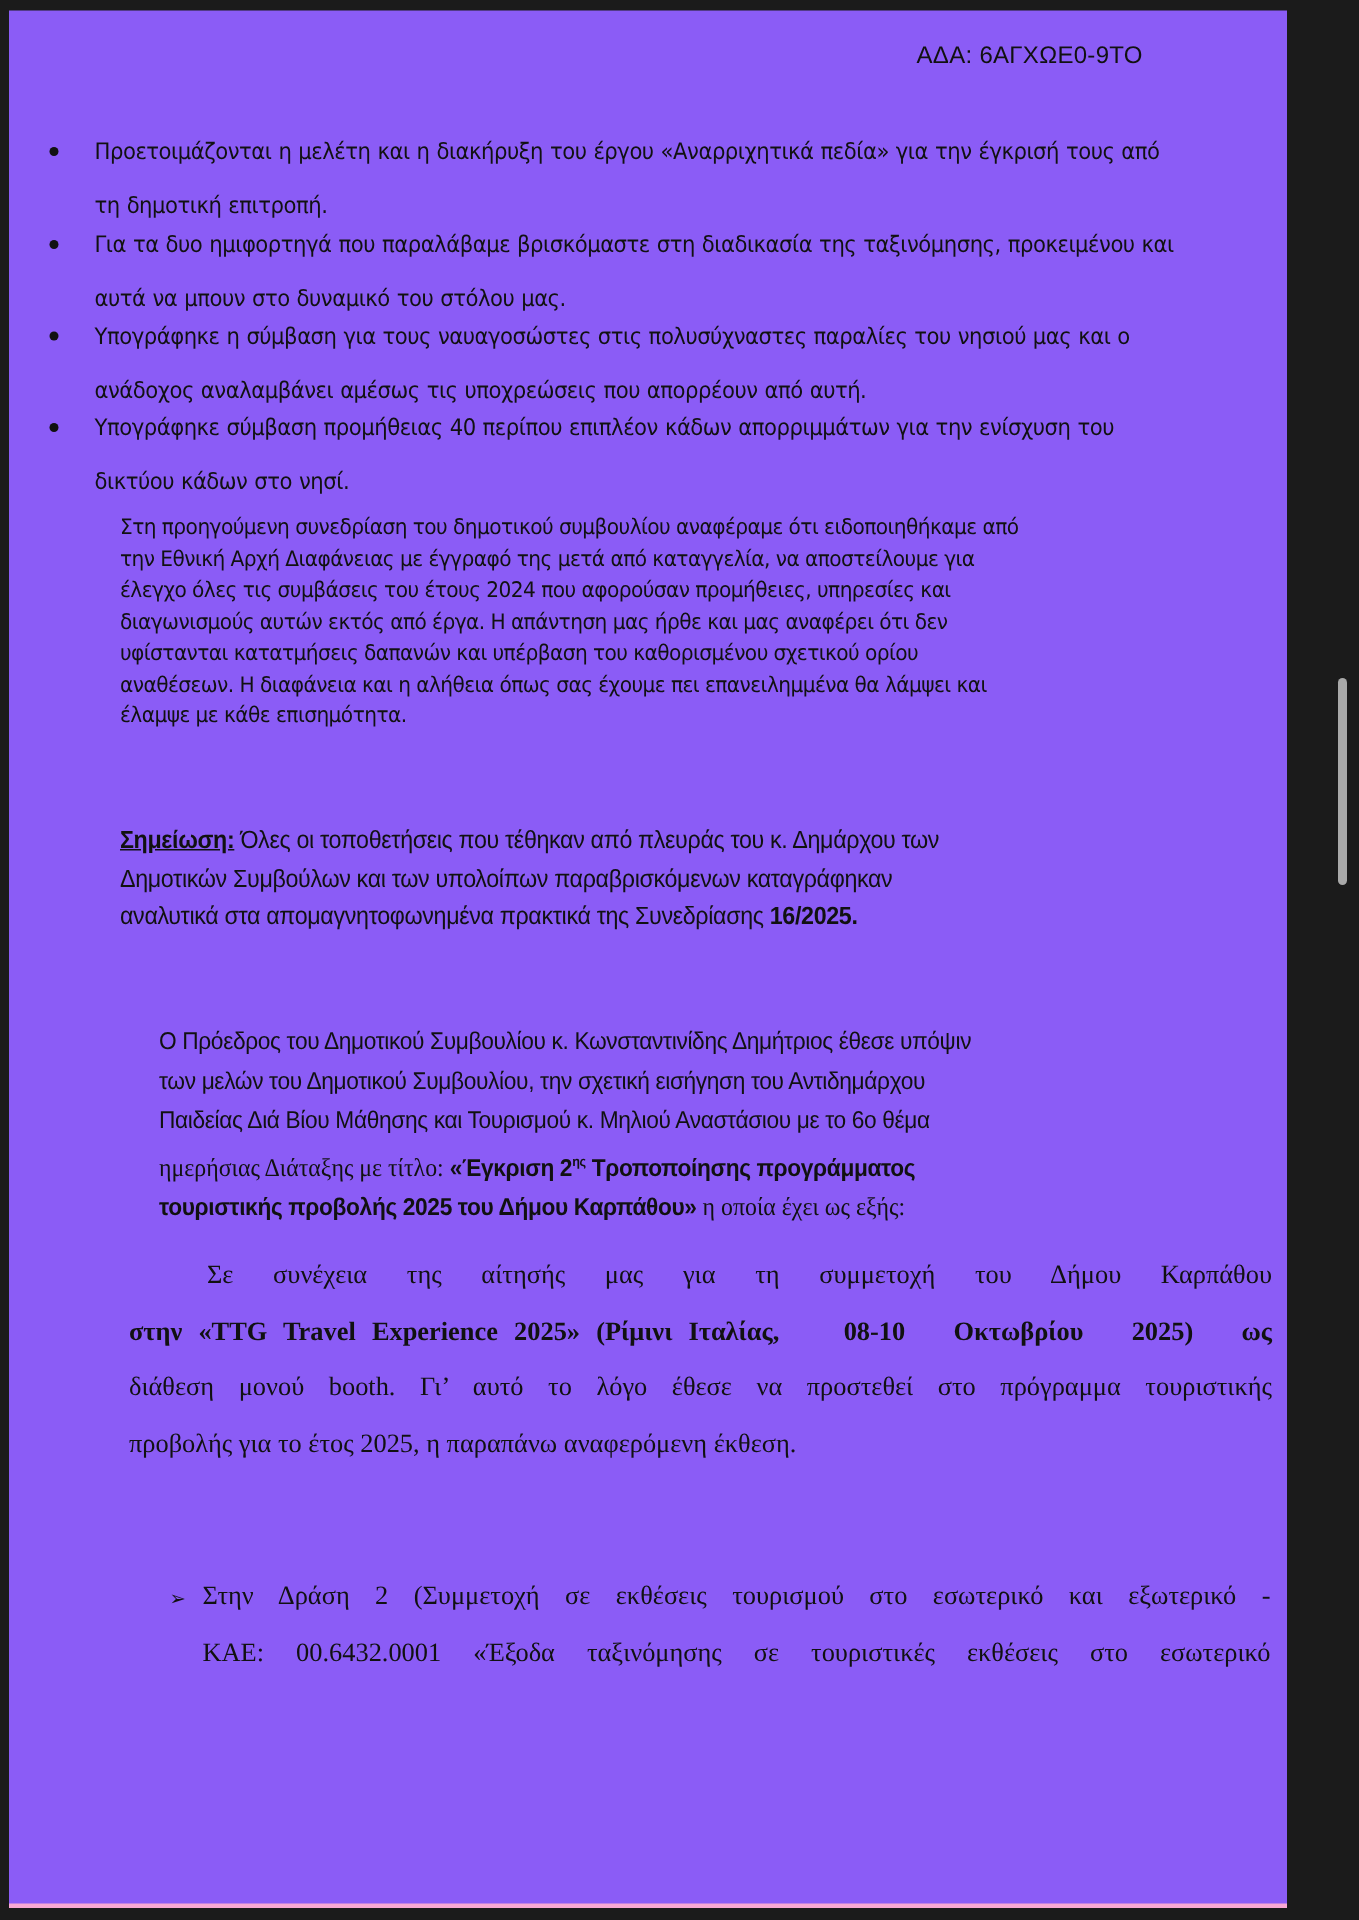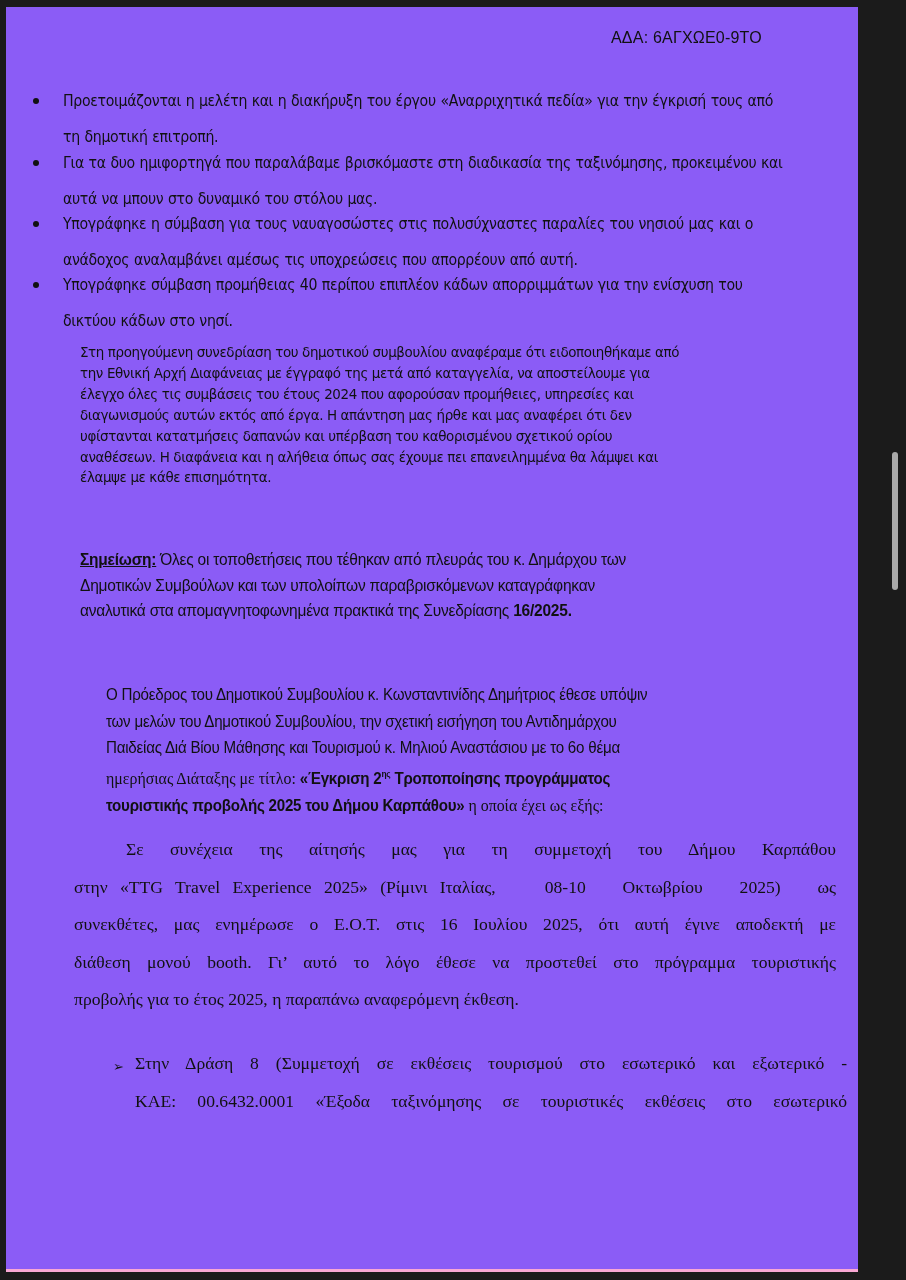--- a/index.html
+++ b/index.html
@@ -110,31 +110,30 @@
   </div>
 
   <div class="abs cal" style="left:100px; top:674px;">
     <div>Ο Πρόεδρος του Δημοτικού Συμβουλίου κ. Κωνσταντινίδης Δημήτριος έθεσε υπόψιν</div>
     <div>των μελών του Δημοτικού Συμβουλίου, την σχετική εισήγηση του Αντιδημάρχου</div>
     <div>Παιδείας Διά Βίου Μάθησης και Τουρισμού κ. Μηλιού Αναστάσιου με το 6ο θέμα</div>
     <div><span class="serif-inline">ημερήσιας Διάταξης με τίτλο: </span><b><span>«Έγκριση 2</span><sup>ης</sup><span> Τροποποίησης προγράμματος</span></b></div>
     <div><b>τουριστικής προβολής 2025 του Δήμου Καρπάθου»</b><span class="serif-inline"> η οποία έχει ως εξής:</span></div>
   </div>
 
-  <div class="abs tms" style="left:68px; top:824px; width:762px;">
+  <div class="abs tms" style="left:80px; top:824px; width:762px;">
     <div style="padding-left:52px;">
         <span class="just">Σε συνέχεια της αίτησής μας για τη συμμετοχή του Δήμου Καρπάθου</span>
       </div>
-    <span class="just" style="white-space:pre;">στην «TTG Travel Experience 2025» (Ρίμινι Ιταλίας,    08-10   Οκτωβρίου   2025)   ως</span>
-    <span class="just">συνεκθέτες,  μας ενημέρωσε ο Ε.Ο.Τ. στις 16 Ιουλίου 2025, ότι αυτή έγινε αποδεκτή με</span>
+    <span class="just" style="white-space:pre;font-weight:bold;">στην «TTG Travel Experience 2025» (Ρίμινι Ιταλίας,    08-10   Οκτωβρίου   2025)   ως</span>
     <span class="just">διάθεση μονού booth. Γι’ αυτό το λόγο έθεσε να προστεθεί στο πρόγραμμα τουριστικής</span>
     <span>προβολής για το έτος 2025, η παραπάνω αναφερόμενη έκθεση.</span>
   </div>
 
   <span class="arrow-icon">➢</span>
   <div class="abs tms" style="left:129px; top:1038px; width:712px;">
-    <span class="just">Στην Δράση 8 (Συμμετοχή σε εκθέσεις τουρισμού στο εσωτερικό και εξωτερικό -</span>
+    <span class="just">Στην Δράση 2 (Συμμετοχή σε εκθέσεις τουρισμού στο εσωτερικό και εξωτερικό -</span>
     <span class="just">ΚΑΕ: 00.6432.0001 «Έξοδα ταξινόμησης σε τουριστικές εκθέσεις στο εσωτερικό</span>
   </div>
 
 </div>
 
 <div class="scroll-thumb"></div>
 
 </body></html>

